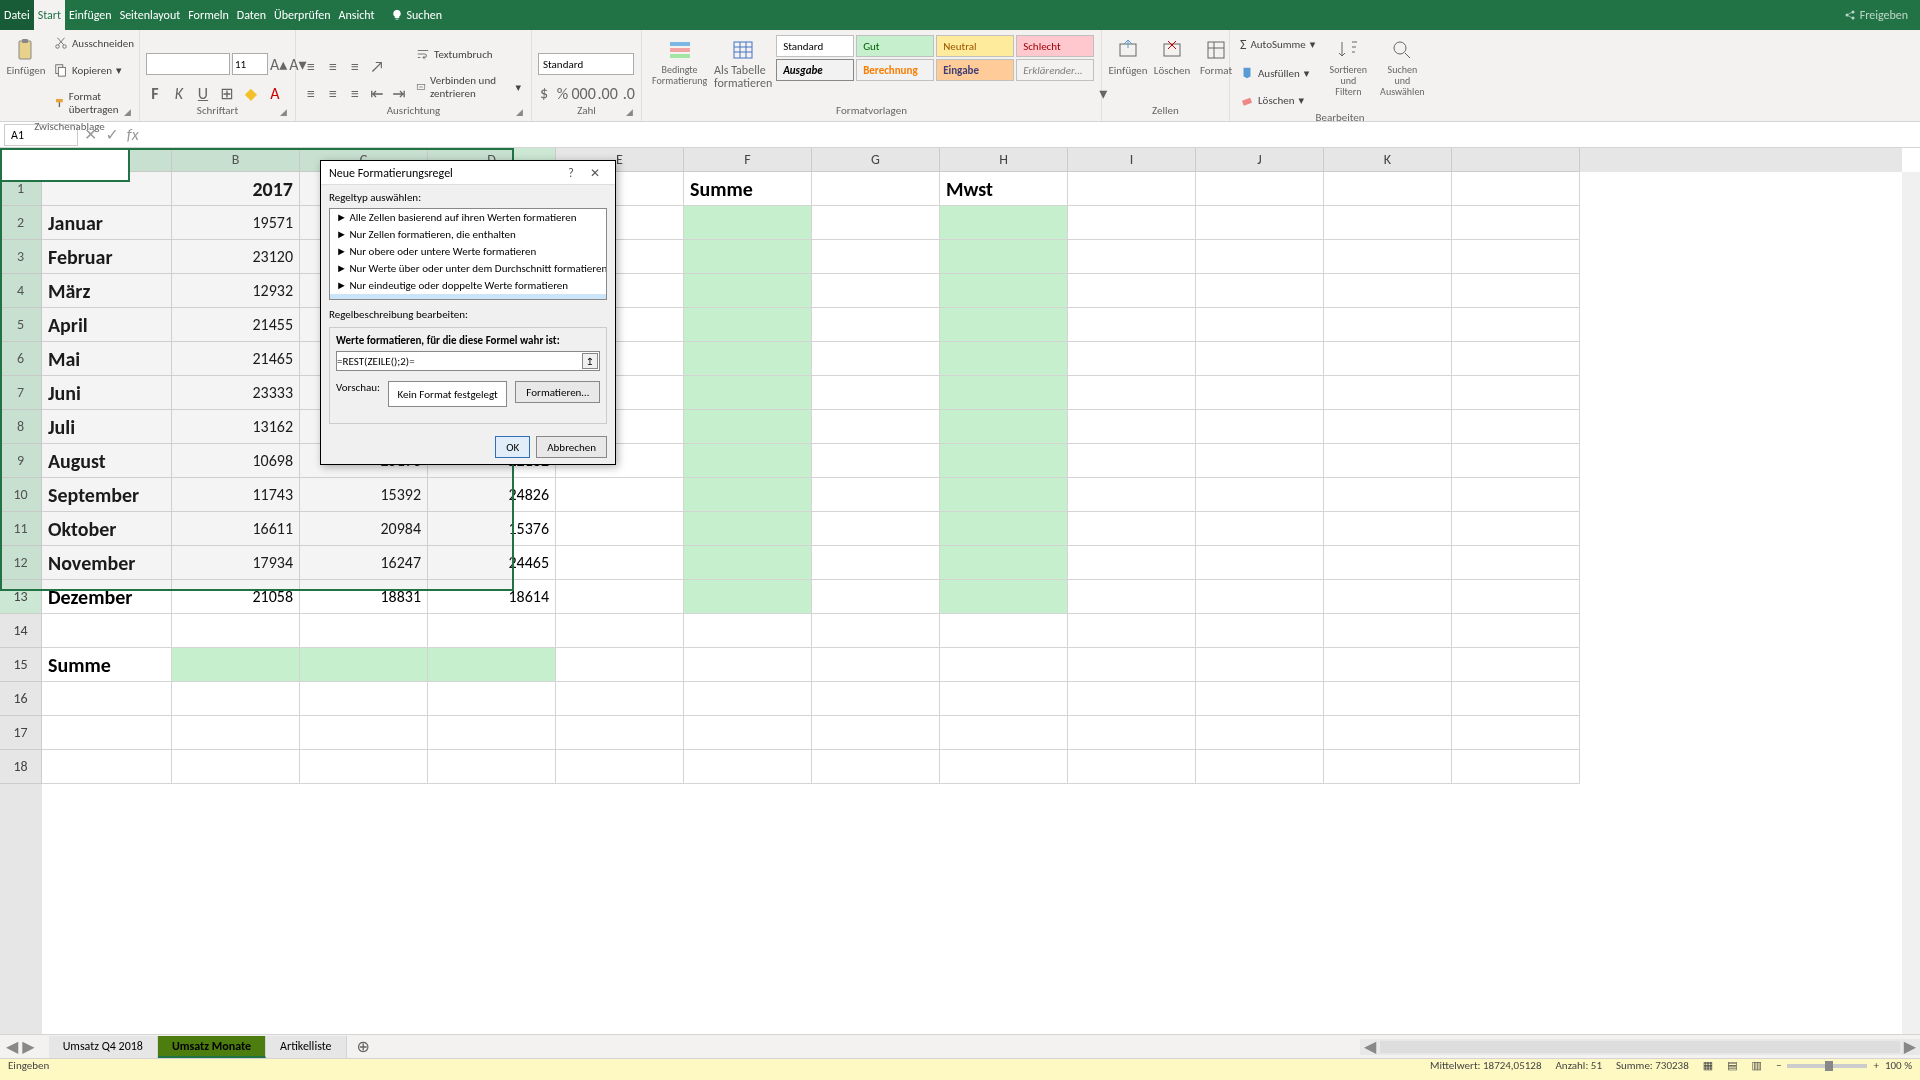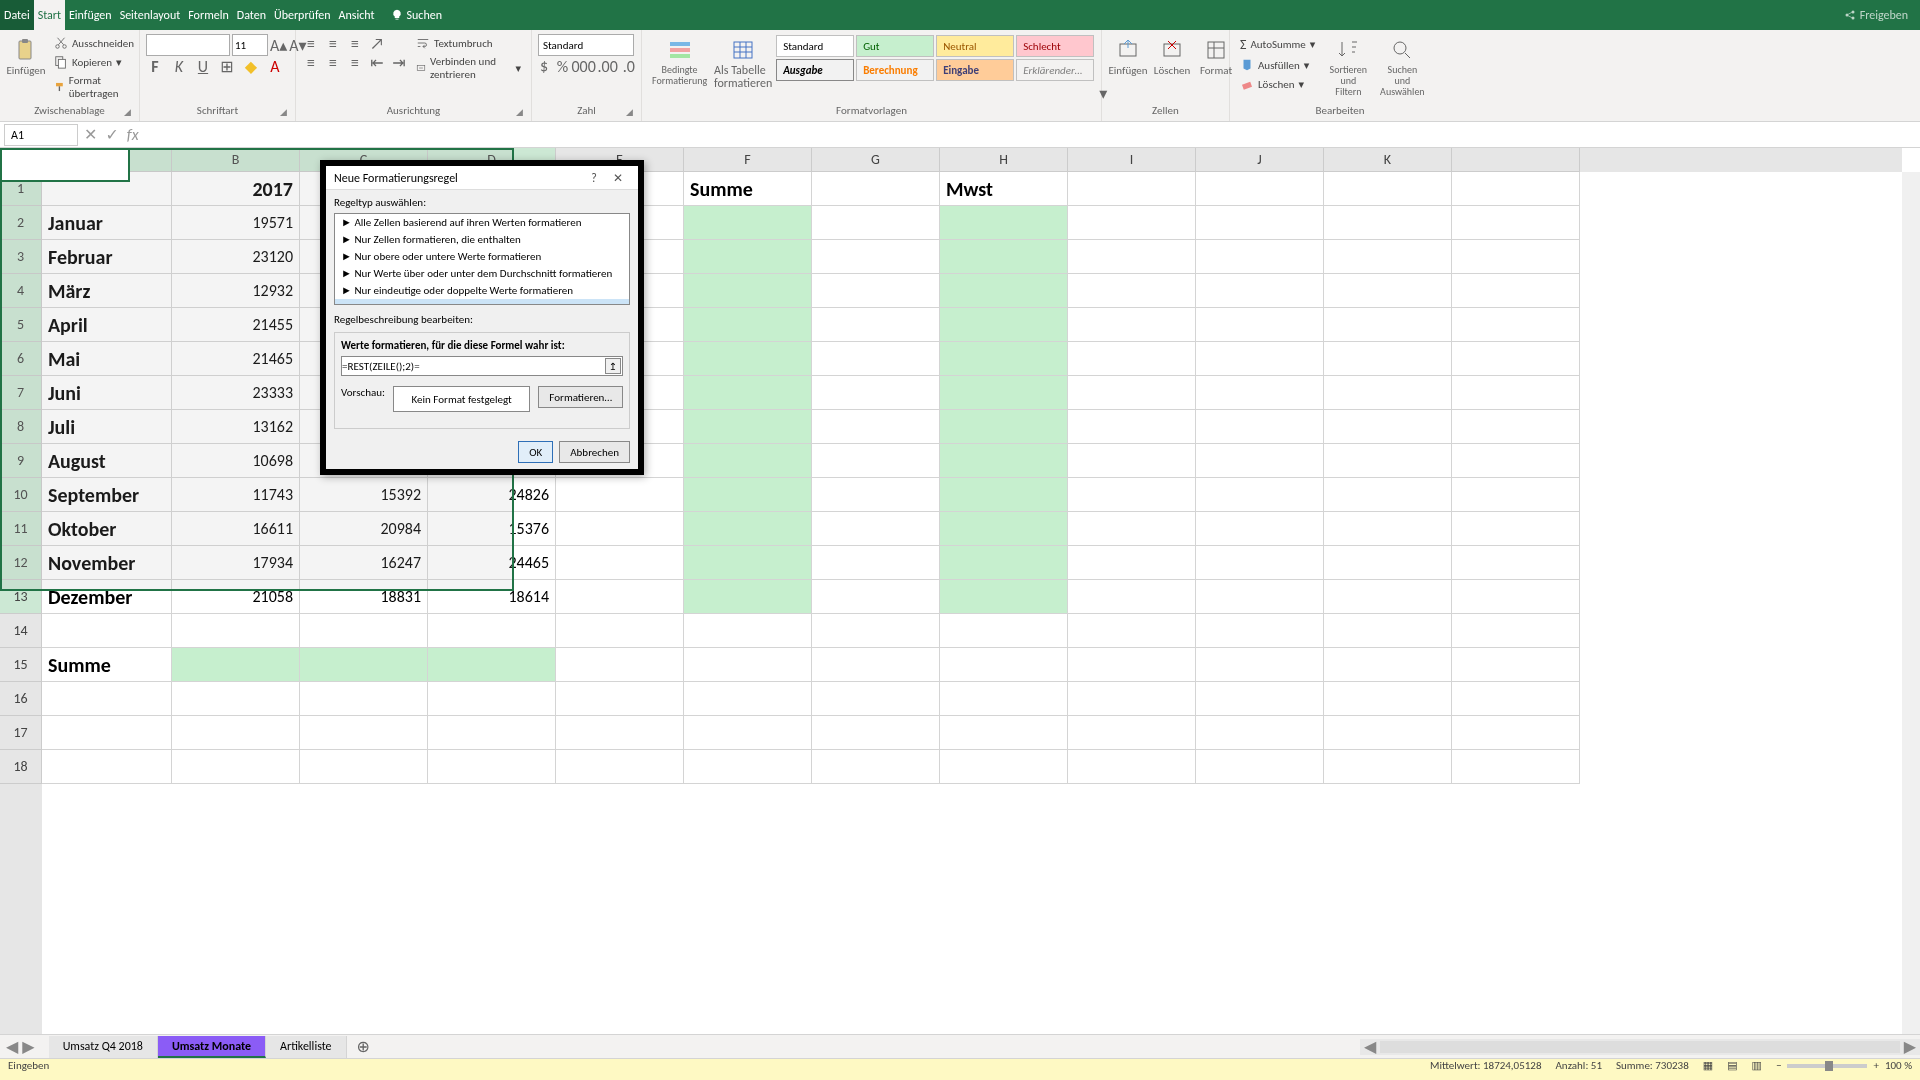--- a/index.html
+++ b/index.html
@@ -12,21 +12,21 @@
 .tab-item.active { background: #f3f2f1; color: #217346; }
 .tab-search { display: flex; align-items: center; margin-left: 12px; }
 .tab-search svg { width: 12px; height: 12px; margin-right: 4px; }
 .titlebar-right { margin-left: auto; display: flex; align-items: center; padding-right: 12px; opacity: 0.7; }
 
 
 .ribbon { height: 92px; background: #f3f2f1; border-bottom: 1px solid #d4d4d4; display: flex; }
 .ribbon-group { border-right: 1px solid #e1dfdd; display: flex; flex-direction: column; padding: 4px 6px 2px; position: relative; }
 .ribbon-group-label { text-align: center; font-size: 11px; color: #666; margin-top: auto; padding: 2px 0; }
 .ribbon-content { display: flex; gap: 4px; flex: 1; }
-.rb-col { display: flex; flex-direction: column; gap: 1px; }
+.rb-col { display: flex; flex-direction: column; gap: 9px; justify-content: flex-end; }
 .rb-row { display: flex; gap: 2px; align-items: center; }
 .rb-btn-lg { width: 40px; display: flex; flex-direction: column; align-items: center; font-size: 11px; color: #666; padding: 4px; }
 .rb-btn-lg svg { width: 24px; height: 24px; margin-bottom: 2px; }
 .rb-btn-sm { font-size: 11px; color: #444; padding: 2px 4px; display: flex; align-items: center; gap: 4px; }
 .rb-btn-sm svg { width: 14px; height: 14px; }
 .rb-icon { width: 18px; height: 18px; display: flex; align-items: center; justify-content: center; color: #666; }
 .font-combo { width: 84px; height: 22px; border: 1px solid #ababab; background: #fff; font-size: 11px; padding: 0 4px; }
 .size-combo { width: 36px; height: 22px; border: 1px solid #ababab; background: #fff; font-size: 11px; padding: 0 2px; }
 .num-combo { width: 96px; height: 22px; border: 1px solid #ababab; background: #fff; font-size: 11px; padding: 0 4px; }
 .style-cell { width: 78px; height: 22px; border: 1px solid #c0c0c0; font-size: 11px; display: flex; align-items: center; padding: 0 6px; margin: 1px; }
@@ -63,33 +63,33 @@
 .cell.green { background: #c6efce; }
 .selection-overlay { position: absolute; border: 2px solid #217346; background: rgba(180,180,180,0.15); pointer-events: none; }
 .active-cell { position: absolute; border: 2px solid #217346; background: #fff; pointer-events: none; }
 .scroll-v { position: absolute; top: 24px; right: 0; width: 18px; bottom: 0; background: #f0f0f0; }
 
 
 .sheet-bar { height: 24px; background: #f3f2f1; border-top: 1px solid #d4d4d4; display: flex; align-items: center; }
 .sheet-nav { display: flex; padding: 0 6px; gap: 4px; color: #888; }
 .sheet-tabs { display: flex; margin-left: 8px; }
 .sheet-tab { padding: 3px 14px; font-size: 12px; border-right: 1px solid #d4d4d4; background: #e6e6e6; cursor: pointer; }
-.sheet-tab.active { background: #8b5cf6; border-bottom: 2px solid #217346; font-weight: bold; }
+.sheet-tab.active { background: #4d7c0f; border-bottom: 2px solid #217346; font-weight: bold; }
 .sheet-add { padding: 0 10px; color: #666; cursor: pointer; }
 .sheet-scroll { margin-left: auto; flex: 1; max-width: 560px; height: 16px; background: #e8e8e8; display:flex; align-items:center; }
 
 
 .status-bar { height: 24px; background: #fef9c3; border-top: 1px solid #d4d4d4; display: flex; align-items: flex-start; font-size: 11px; color: #444; padding: 0 8px; }
 .status-right { margin-left: auto; display: flex; gap: 14px; align-items: center; }
 .zoom { display: flex; align-items: center; gap: 6px; }
 .zoom-track { width: 80px; height: 4px; background: #ccc; position: relative; }
 .zoom-thumb { position: absolute; top: -3px; left: 38px; width: 8px; height: 10px; background: #888; }
 
 
-.dialog { position: absolute; top: 160px; left: 320px; width: 324px; background: #f0f0f0; border: 6px solid #000000; box-shadow: 2px 2px 8px rgba(0,0,0,0.3); font-size: 11px; }
+.dialog { position: absolute; top: 160px; left: 320px; width: 296px; background: #f0f0f0; border: 1px solid #000000; box-shadow: 2px 2px 8px rgba(0,0,0,0.3); font-size: 11px; }
 .dialog-title { height: 24px; display: flex; align-items: center; padding: 0 8px; background: #fff; border-bottom: 1px solid #ddd; }
 .dialog-title-text { flex: 1; font-size: 12px; }
 .dialog-title-btn { width: 24px; text-align: center; cursor: pointer; font-size: 12px; color: #555; }
 .dialog-body { padding: 6px 8px; }
 .dialog-label { font-size: 11px; margin-bottom: 4px; }
 .rule-list { border: 1px solid #888; background: #fff; height: 92px; overflow: hidden; }
 .rule-item { padding: 2px 6px; font-size: 11px; white-space: nowrap; }
 .rule-item.sel { background: #cce4f7; }
 .formula-box { position: relative; margin: 4px 0 10px; }
 .formula-input { width: 100%; height: 20px; border: 1px solid #888; padding: 0 20px 0 0; font-size: 11px; background: #fff; }

